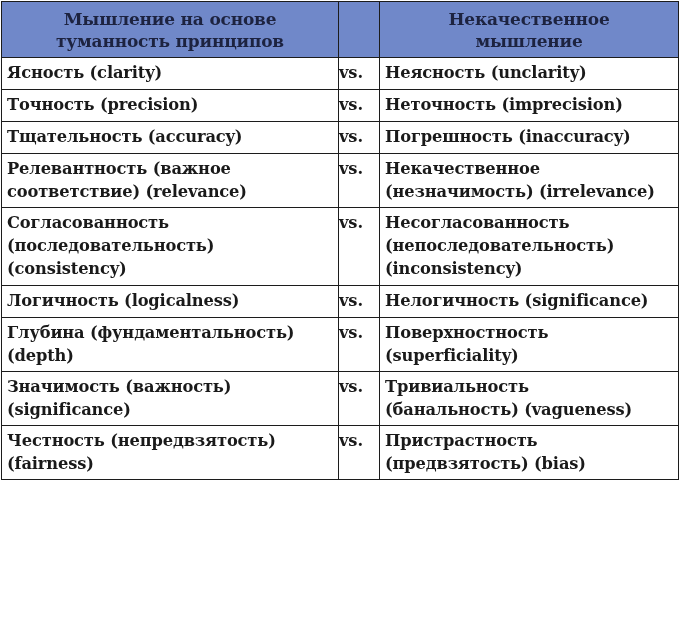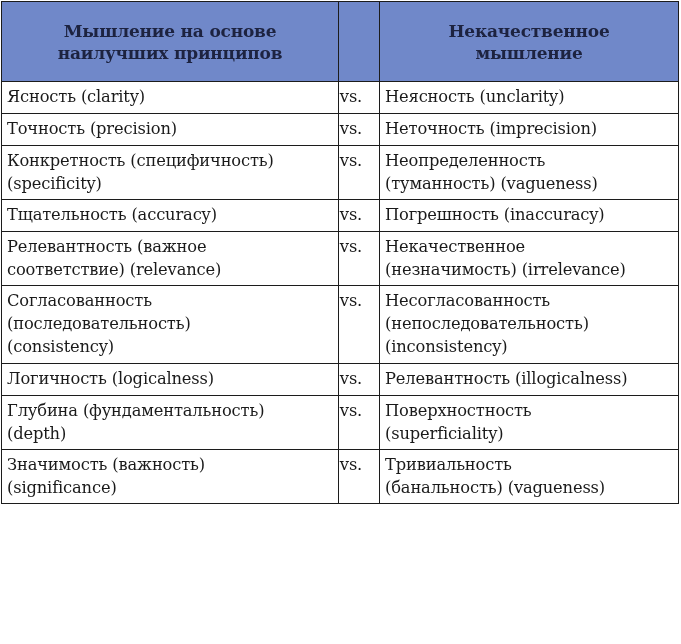--- a/index.html
+++ b/index.html
@@ -21,25 +21,26 @@
       table-layout: fixed;
       font-family: "DejaVu Serif", "Liberation Serif", serif;
       color: #1a1a1a;
     }
     table.cmp col.c1 { width: 337px; }
     table.cmp col.c2 { width: 41px; }
     table.cmp col.c3 { width: 299px; }
     table.cmp th, table.cmp td {
       border: 1.5px solid #1c1c1c;
       vertical-align: top;
+      font-weight: bold;
     }
     table.cmp thead th {
       background: #7088c9;
       height: 55px;
-      padding: 12px;
+      padding: 0;
       text-align: center;
       vertical-align: middle;
       font-family: "DejaVu Serif", "Liberation Serif", serif;
       font-weight: bold;
       font-size: 17px;
       line-height: 22px;
       color: #1d2340;
       letter-spacing: -0.2px;
     }
     table.cmp thead th span { display: block; }
@@ -65,21 +66,21 @@
 <table class="cmp">
   <colgroup>
     <col class="c1">
       <col class="c2">
       <col class="c3">
   </colgroup>
   <thead>
     <tr>
       <th>
         <span>Мышление на основе</span>
-        <span>наилучших принципов</span>
+        <span>туманность принципов</span>
       </th>
       <th></th>
       <th>
         <span>Некачественное</span>
         <span>мышление</span>
       </th>
     </tr>
   </thead>
   <tbody>
     <tr class="h1">
@@ -92,31 +93,20 @@
         </td>
     </tr>
     <tr class="h1">
       <td>
           <span class="line">Точность (precision)</span>
         </td>
       <td class="vs">vs.</td>
       <td>
           <span class="line">Неточность (imprecision)</span>
         </td>
-    </tr>
-    <tr class="h2">
-      <td>
-        <span class="line">Конкретность (специфичность)</span>
-        <span class="line">(specificity)</span>
-      </td>
-      <td class="vs">vs.</td>
-      <td>
-        <span class="line">Неопределенность</span>
-        <span class="line">(туманность) (vagueness)</span>
-      </td>
     </tr>
     <tr class="h1">
       <td>
           <span class="line">Тщательность (accuracy)</span>
         </td>
       <td class="vs">vs.</td>
       <td>
           <span class="line">Погрешность (inaccuracy)</span>
         </td>
     </tr>
@@ -143,21 +133,21 @@
         <span class="line">(непоследовательность)</span>
         <span class="line">(inconsistency)</span>
       </td>
     </tr>
     <tr class="h1">
       <td>
           <span class="line">Логичность (logicalness)</span>
         </td>
       <td class="vs">vs.</td>
       <td>
-          <span class="line">Релевантность (illogicalness)</span>
+          <span class="line">Нелогичность (significance)</span>
         </td>
     </tr>
     <tr class="h2">
       <td>
         <span class="line">Глубина (фундаментальность)</span>
         <span class="line">(depth)</span>
       </td>
       <td class="vs">vs.</td>
       <td>
         <span class="line">Поверхностность</span>
@@ -168,14 +158,25 @@
       <td>
         <span class="line">Значимость (важность)</span>
         <span class="line">(significance)</span>
       </td>
       <td class="vs">vs.</td>
       <td>
         <span class="line">Тривиальность</span>
         <span class="line">(банальность) (vagueness)</span>
       </td>
     </tr>
+    <tr class="h2">
+      <td>
+        <span class="line">Честность (непредвзятость)</span>
+        <span class="line">(fairness)</span>
+      </td>
+      <td class="vs">vs.</td>
+      <td>
+        <span class="line">Пристрастность</span>
+        <span class="line">(предвзятость) (bias)</span>
+      </td>
+    </tr>
   </tbody>
 </table>
 
 </body></html>

